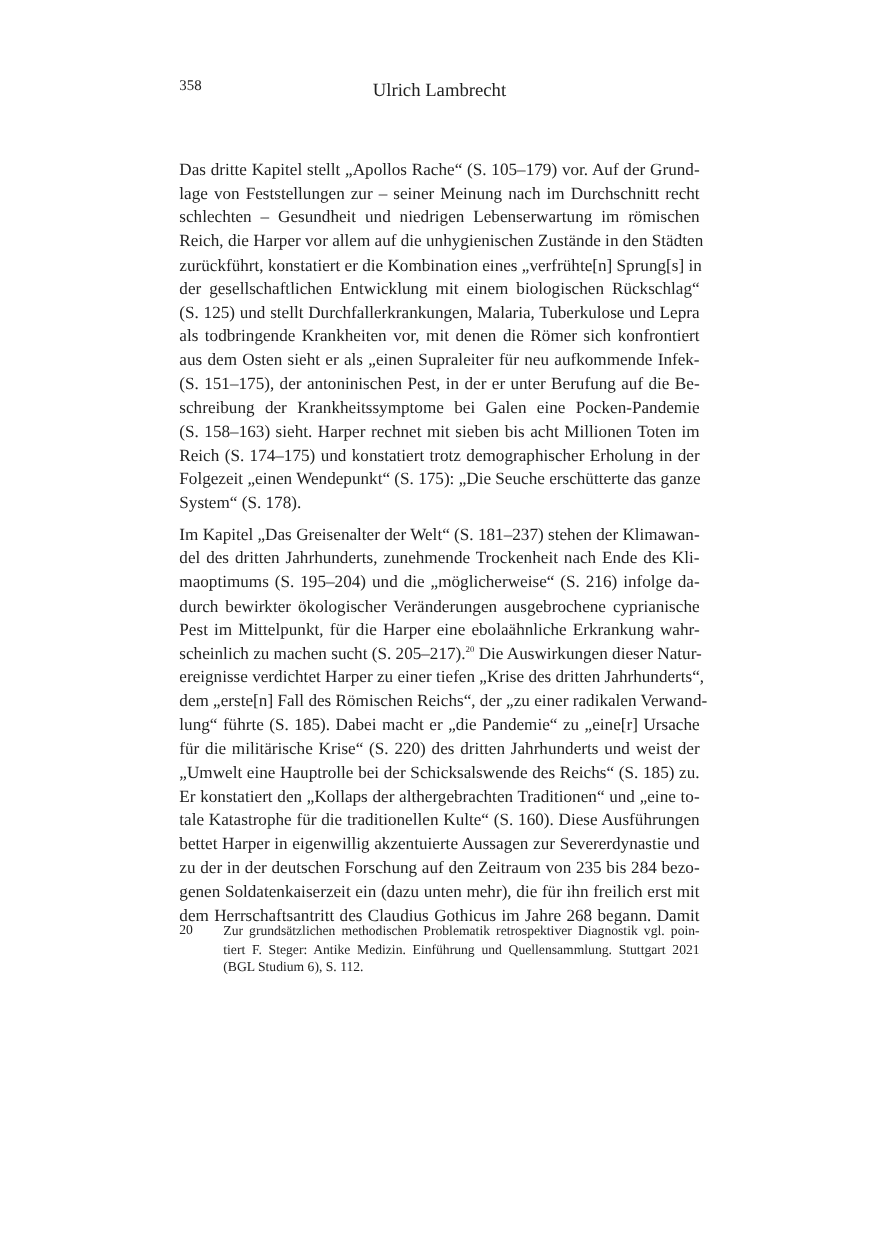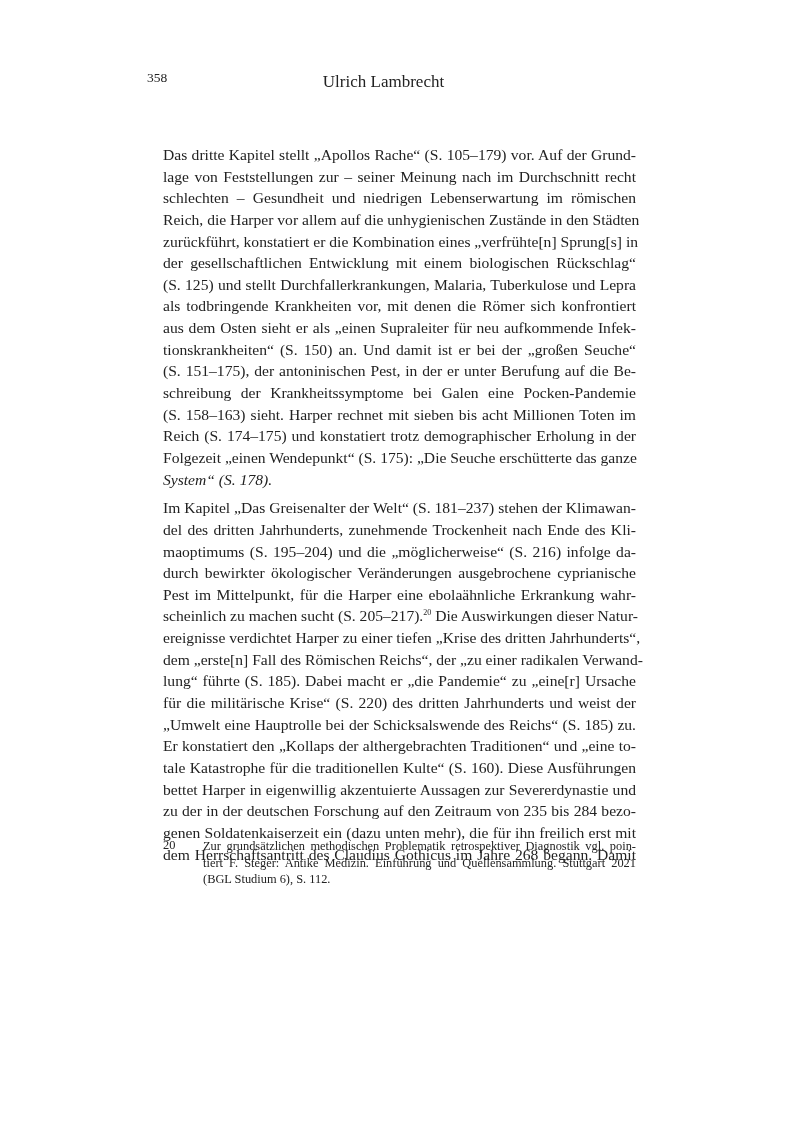--- a/index.html
+++ b/index.html
@@ -1,25 +1,25 @@
 <!DOCTYPE html>
 <html><head>
 <meta charset="utf-8">
 <style>
   html, body { margin: 0; padding: 0; background: #ffffff; }
   body { width: 799px; height: 1131px; position: relative; overflow: hidden;
          font-family: "Liberation Serif", "DejaVu Serif", serif; color: #222; }
-  .header { position: absolute; top: 70px; left: 147px; width: 473px; height: 20px;
+  .header { position: absolute; top: 70px; left: 163px; width: 473px; height: 20px;
             font-size: 13.5px; }
   .page-no { position: absolute; left: 0; top: 0; }
   .running-head { position: absolute; left: 0; right: 0; top: 2px; text-align: center; font-size: 17px; }
   .body-text { position: absolute; top: 144px; left: 163px; width: 473px; }
   .line { display: block; height: 21.65px; line-height: 21.65px; font-size: 15.6px;
           white-space: nowrap; text-align: justify; text-align-last: justify; }
-  .line.last { text-align-last: left; font-style: italic; }
+  .line.last { text-align-last: left; }
   .para-gap { height: 7px; }
   sup { font-size: 8px; vertical-align: 6px; line-height: 0; }
   .footnotes { position: absolute; top: 838px; left: 163px; width: 473px; font-size: 12.4px; }
   .fn { position: relative; padding-left: 40px; }
   .fn-num { position: absolute; left: 0; top: 0; }
   .fn-line { display: block; height: 16.5px; line-height: 16.5px; white-space: nowrap;
              text-align: justify; text-align-last: justify; }
   .fn-line.last { text-align-last: left; }
 </style>
 </head>
@@ -34,21 +34,20 @@
   <div>
     <span class="line">Das dritte Kapitel stellt „Apollos Rache“ (S. 105–179) vor. Auf der Grund-</span>
     <span class="line">lage von Feststellungen zur – seiner Meinung nach im Durchschnitt recht</span>
     <span class="line">schlechten – Gesundheit und niedrigen Lebenserwartung im römischen</span>
     <span class="line">Reich, die Harper vor allem auf die unhygienischen Zustände in den Städten</span>
     <span class="line">zurückführt, konstatiert er die Kombination eines „verfrühte[n] Sprung[s] in</span>
     <span class="line">der gesellschaftlichen Entwicklung mit einem biologischen Rückschlag“</span>
     <span class="line">(S. 125) und stellt Durchfallerkrankungen, Malaria, Tuberkulose und Lepra</span>
     <span class="line">als todbringende Krankheiten vor, mit denen die Römer sich konfrontiert</span>
     <span class="line">aus dem Osten sieht er als „einen Supraleiter für neu aufkommende Infek-</span>
-    <span class="line">tionskrankheiten“ (S. 150) an. Und damit ist er bei der „großen Seuche“</span>
     <span class="line">(S. 151–175), der antoninischen Pest, in der er unter Berufung auf die Be-</span>
     <span class="line">schreibung der Krankheitssymptome bei Galen eine Pocken-Pandemie</span>
     <span class="line">(S. 158–163) sieht. Harper rechnet mit sieben bis acht Millionen Toten im</span>
     <span class="line">Reich (S. 174–175) und konstatiert trotz demographischer Erholung in der</span>
     <span class="line">Folgezeit „einen Wendepunkt“ (S. 175): „Die Seuche erschütterte das ganze</span>
     <span class="line last">System“ (S. 178).</span>
   </div>
   <div class="para-gap"></div>
   <div>
     <span class="line">Im Kapitel „Das Greisenalter der Welt“ (S. 181–237) stehen der Klimawan-</span>

